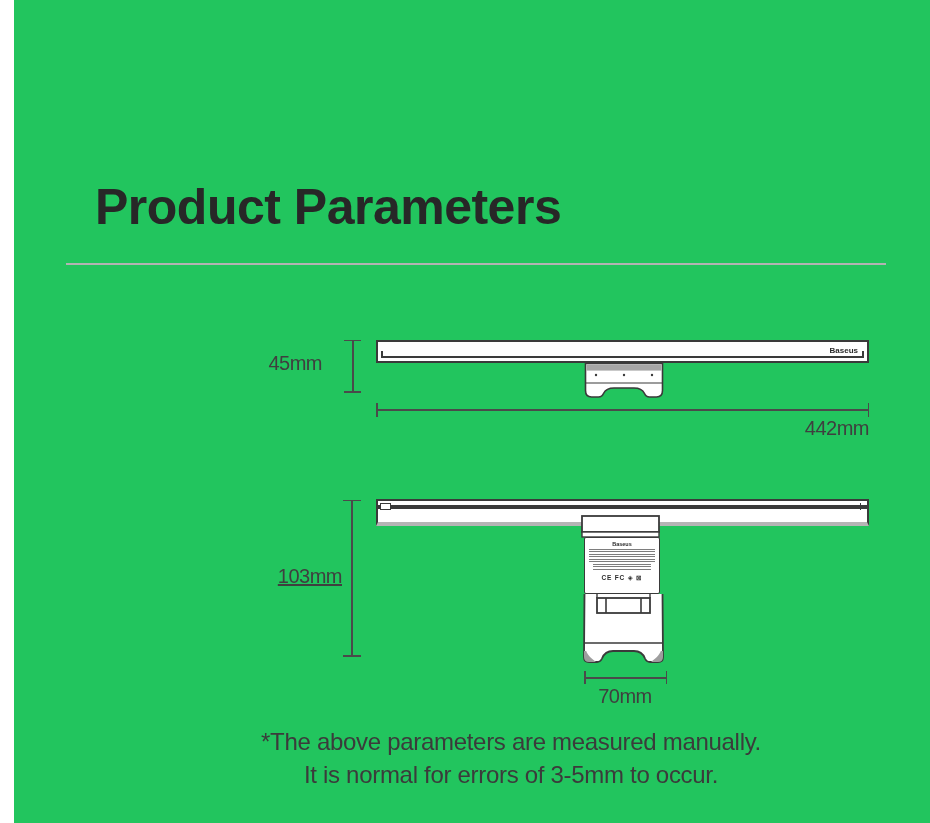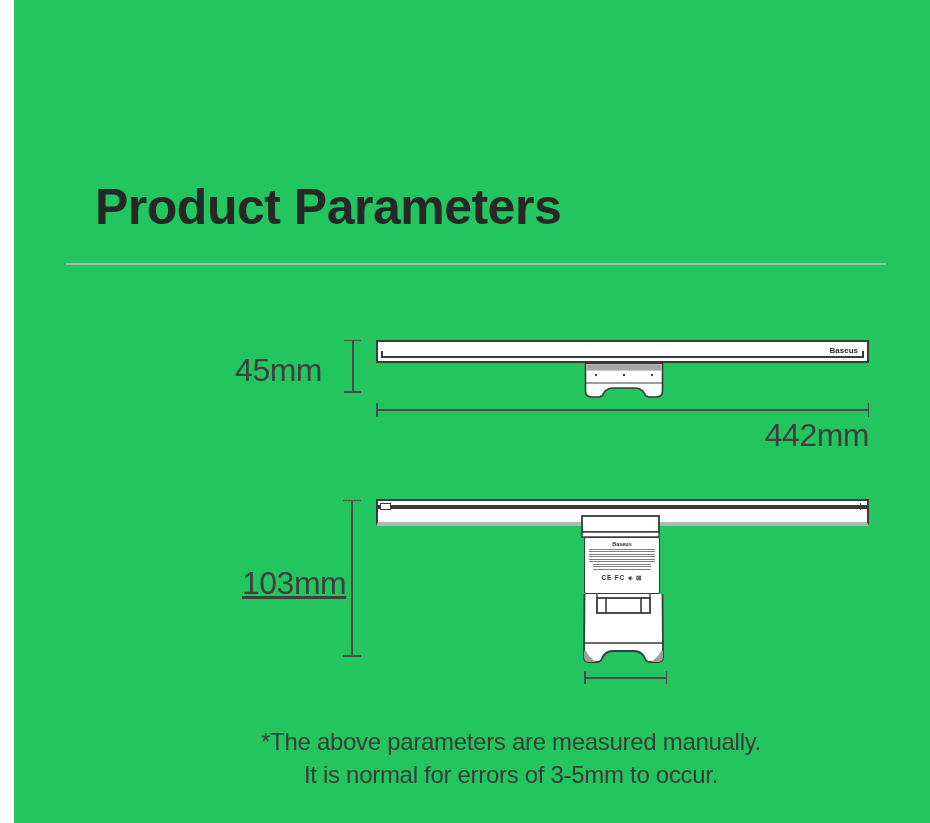--- a/index.html
+++ b/index.html
@@ -35,21 +35,21 @@
     position: absolute;
     left: 82px;
     top: 341px;
     font-size: 26px;
     font-weight: 700;
     letter-spacing: -0.8px;
     color: #272727;
   }
   .dim-text {
     position: absolute;
-    font-size: 32px;
+    font-size: 20px;
     font-weight: 400;
     color: #3f3f3f;
     letter-spacing: -0.5px;
   }
   .dim-line { position: absolute; background: #4a4a4a; }
   
   .bar-front {
     position: absolute;
     left: 362px; top: 340px;
     width: 493px; height: 23px;
@@ -199,19 +199,20 @@
   <div class="product-label">
     <span class="label-brand">Baseus</span>
     <div class="label-lines block1"></div>
     <div class="label-lines block2"></div>
     <div class="cert-row">CE FC ◈ ⊠</div>
   </div>
 
   <div class="dim-line" style="left:570px; top:677px; width:83px; height:1.5px;"></div>
   <div class="dim-line" style="left:570px; top:671px; width:1.5px; height:13px;"></div>
   <div class="dim-line" style="left:651.5px; top:671px; width:1.5px; height:13px;"></div>
+  <span class="dim-text" style="left:561px; top:685px; width:100px; text-align:center;">70mm</span>
 
   <div class="footnote">
     <div>*The above parameters are measured manually.</div>
     <div>It is normal for errors of 3-5mm to occur.</div>
   </div>
 
 </div>
 
 </body></html>

